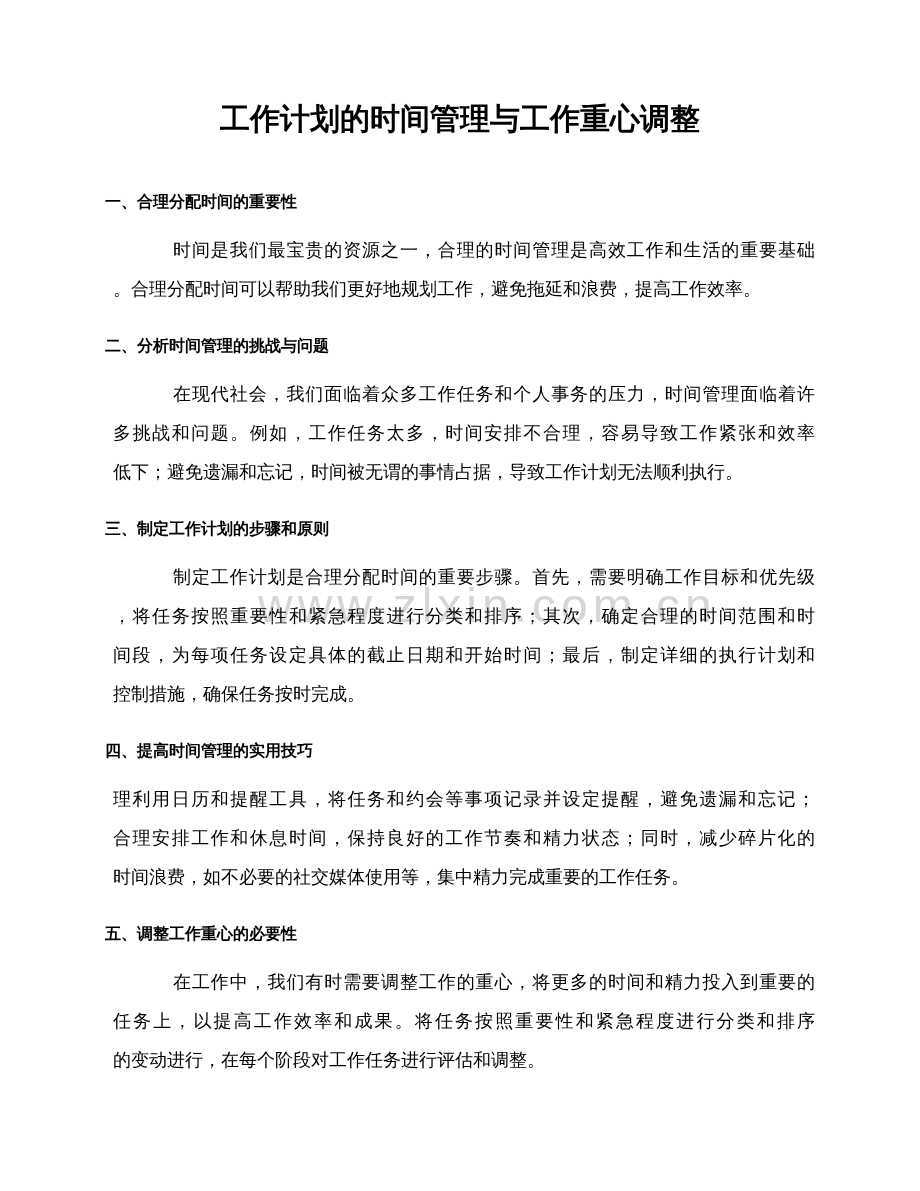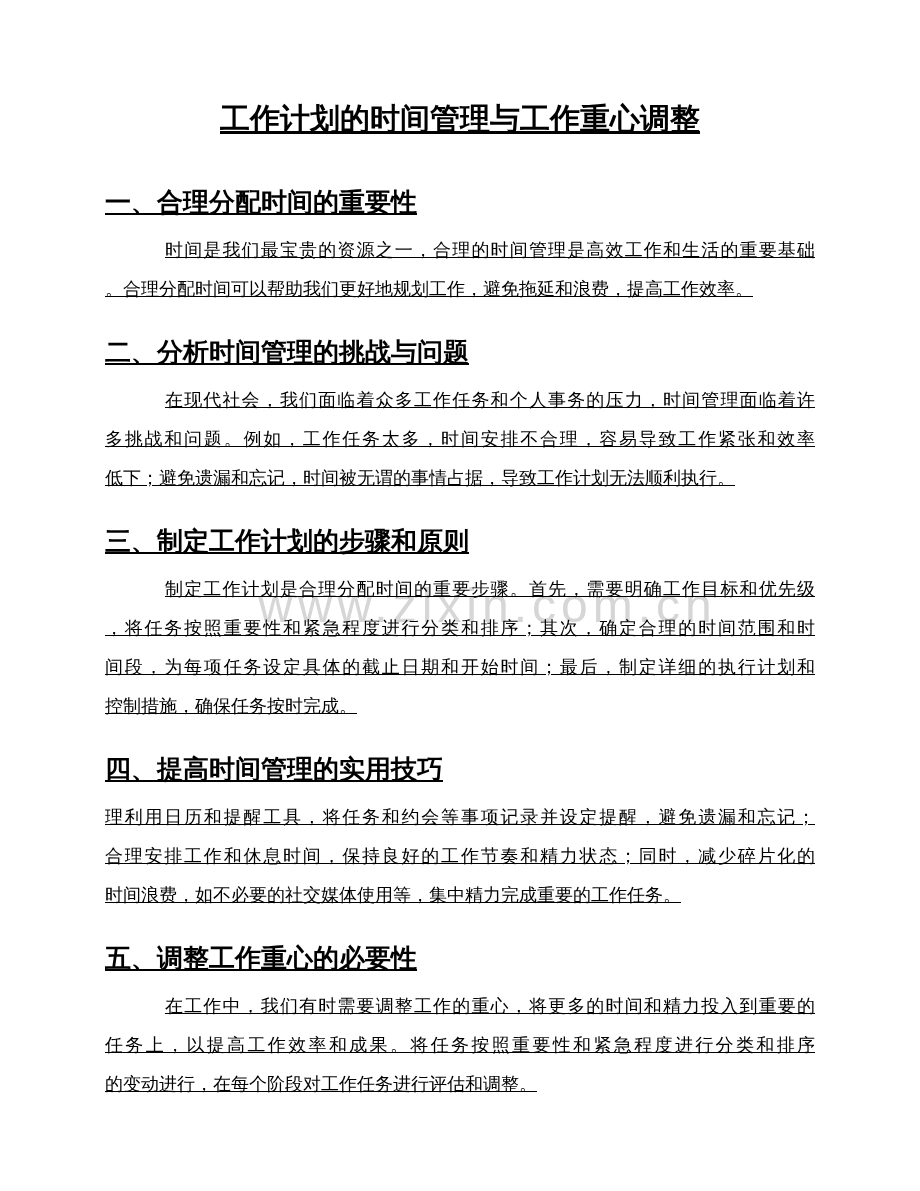--- a/index.html
+++ b/index.html
@@ -13,50 +13,50 @@
     height: 1191px;
     background: #ffffff;
     overflow: hidden;
     font-family: "Liberation Serif", serif;
     color: #000000;
   }
   .content {
     position: relative;
     z-index: 1;
     padding: 98px 105px 0 105px; 
-    text-decoration: underline;
   }
   .doc-title {
     margin: 0 0 49px 0;
     font-family: "Liberation Sans", sans-serif;
     font-weight: bold;
     font-size: 30px;
     line-height: 42px;
     text-align: center;
     letter-spacing: 0px;
     color: #000000;
   }
   .section-heading {
-    margin: 30px 0 16px 0;
+    margin: 24px 0 16px 0;
     font-family: "Liberation Sans", sans-serif;
     font-weight: bold;
-    font-size: 26px;
+    font-size: 16px;
     line-height: 26px;
     color: #000000;
   }
   .paragraph {
     margin: 0;
   }
   .para-line {
     height: 39px;
     line-height: 39px;
     font-size: 18px;
     text-align: justify;
     text-align-last: justify;
     color: #000000;
+    margin-left: 8px;
   }
   .para-line.first {
     text-indent: 60px; 
   }
   .para-line.last {
     text-align-last: left;
   }
   .watermark {
     position: absolute;
     z-index: 0;

